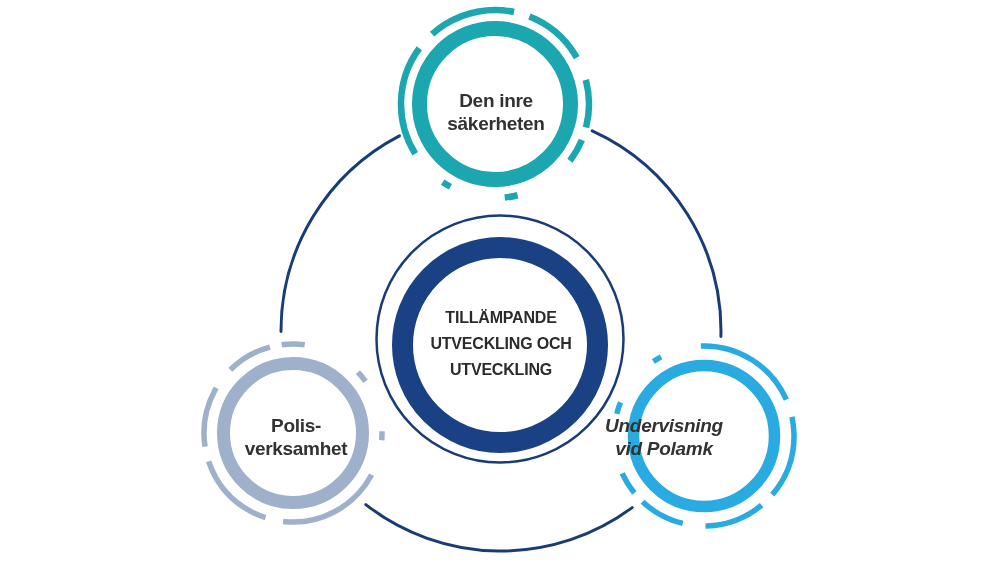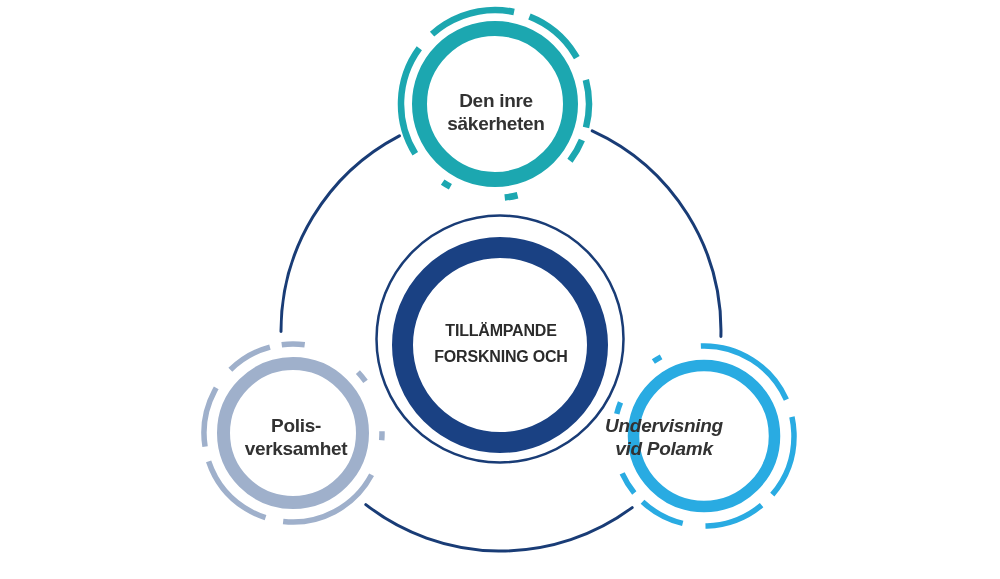--- a/index.html
+++ b/index.html
@@ -68,21 +68,22 @@
     <circle cx="704" cy="436" r="70.5" fill="#ffffff" stroke-width="11.5" stroke="#29ABE2"></circle>
   </svg>
 
   <div class="label label-node" style="left:496px; top:112px;">
     <span>Den inre</span><br>
     <span>säkerheten</span>
   </div>
 
   <div class="label label-center" style="left:501px; top:344px;">
     <span>TILLÄMPANDE</span><br>
-    <span>FORSKNING OCH</span><br>
+    <span>UTVECKLING OCH</span><br>
+    <span>UTVECKLING</span>
   </div>
 
   <div class="label label-node" style="left:296px; top:437px;">
     <span>Polis-</span><br>
     <span>verksamhet</span>
   </div>
 
   <div class="label label-node" style="left:664px; top:437px;font-style:italic;">
     <span>Undervisning</span><br>
     <span>vid Polamk</span>

